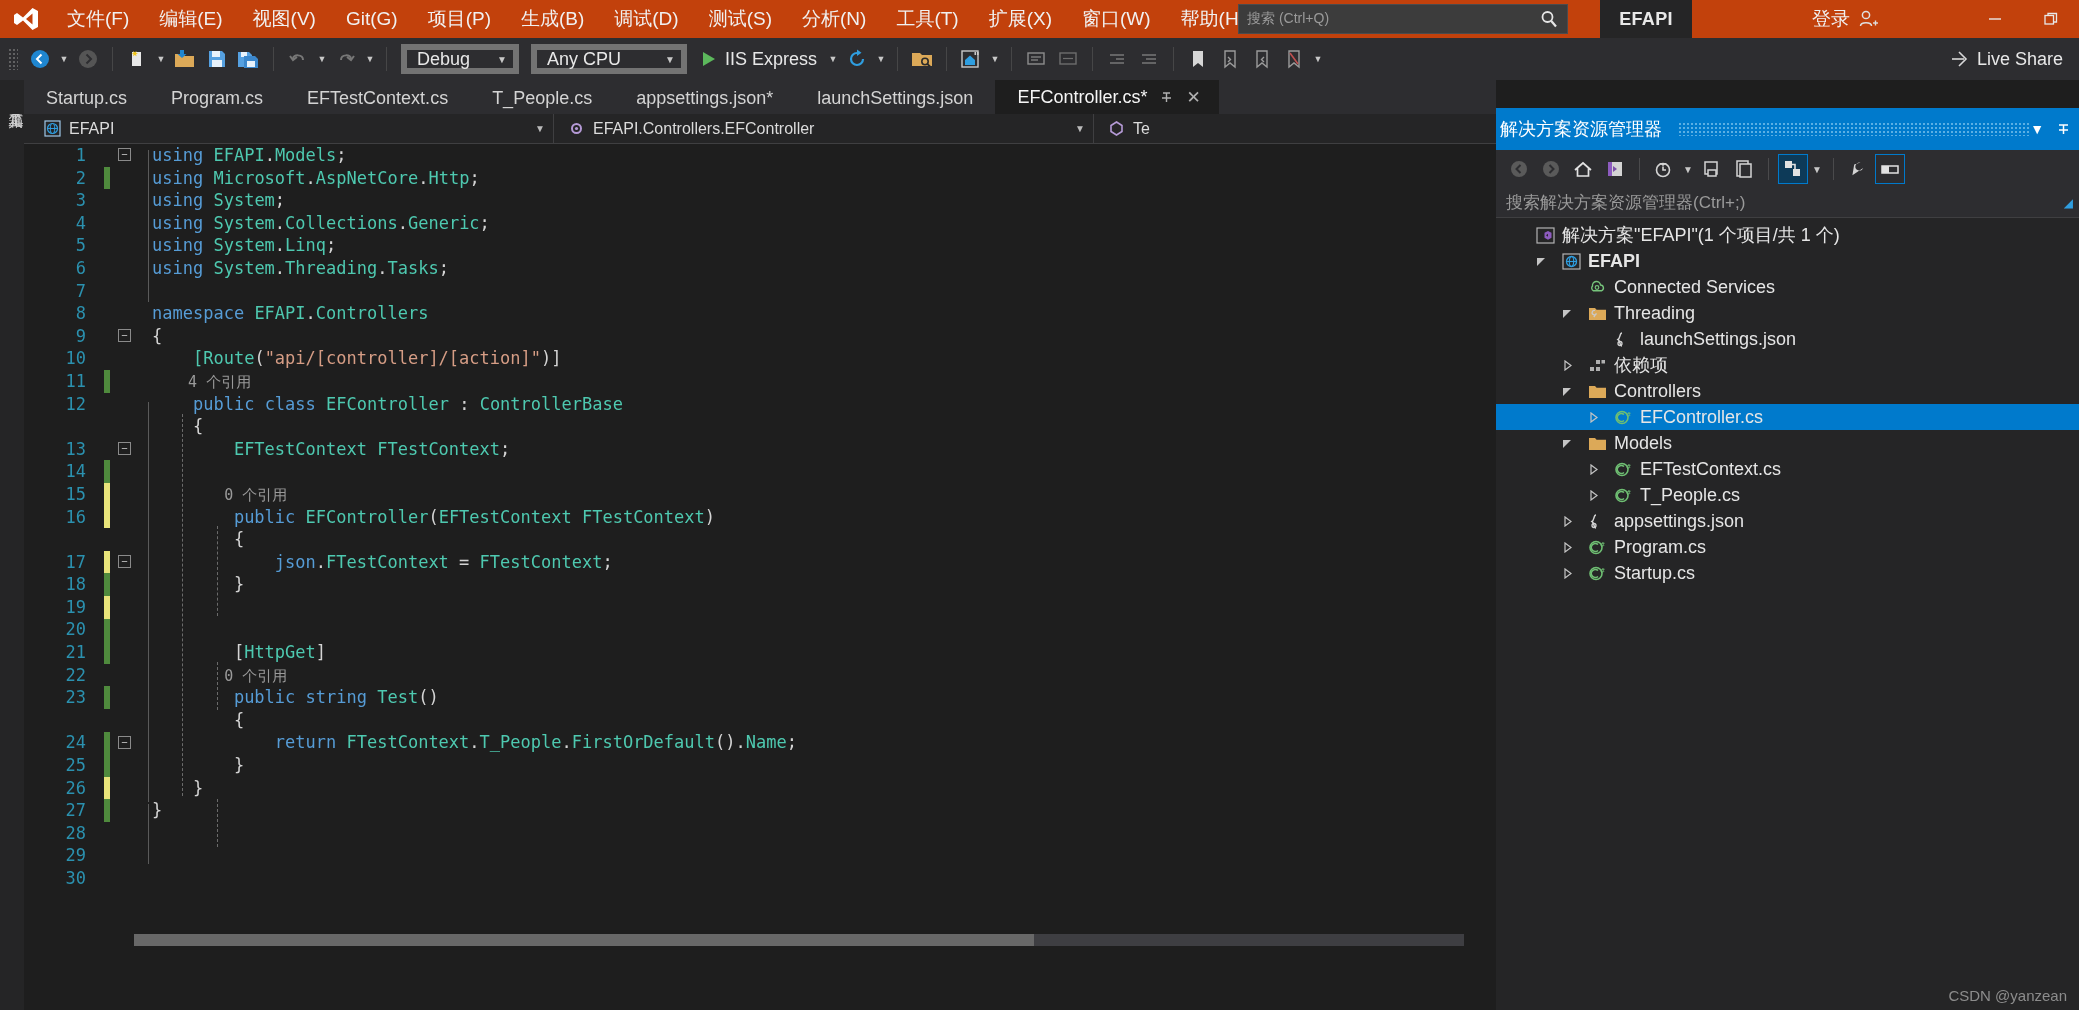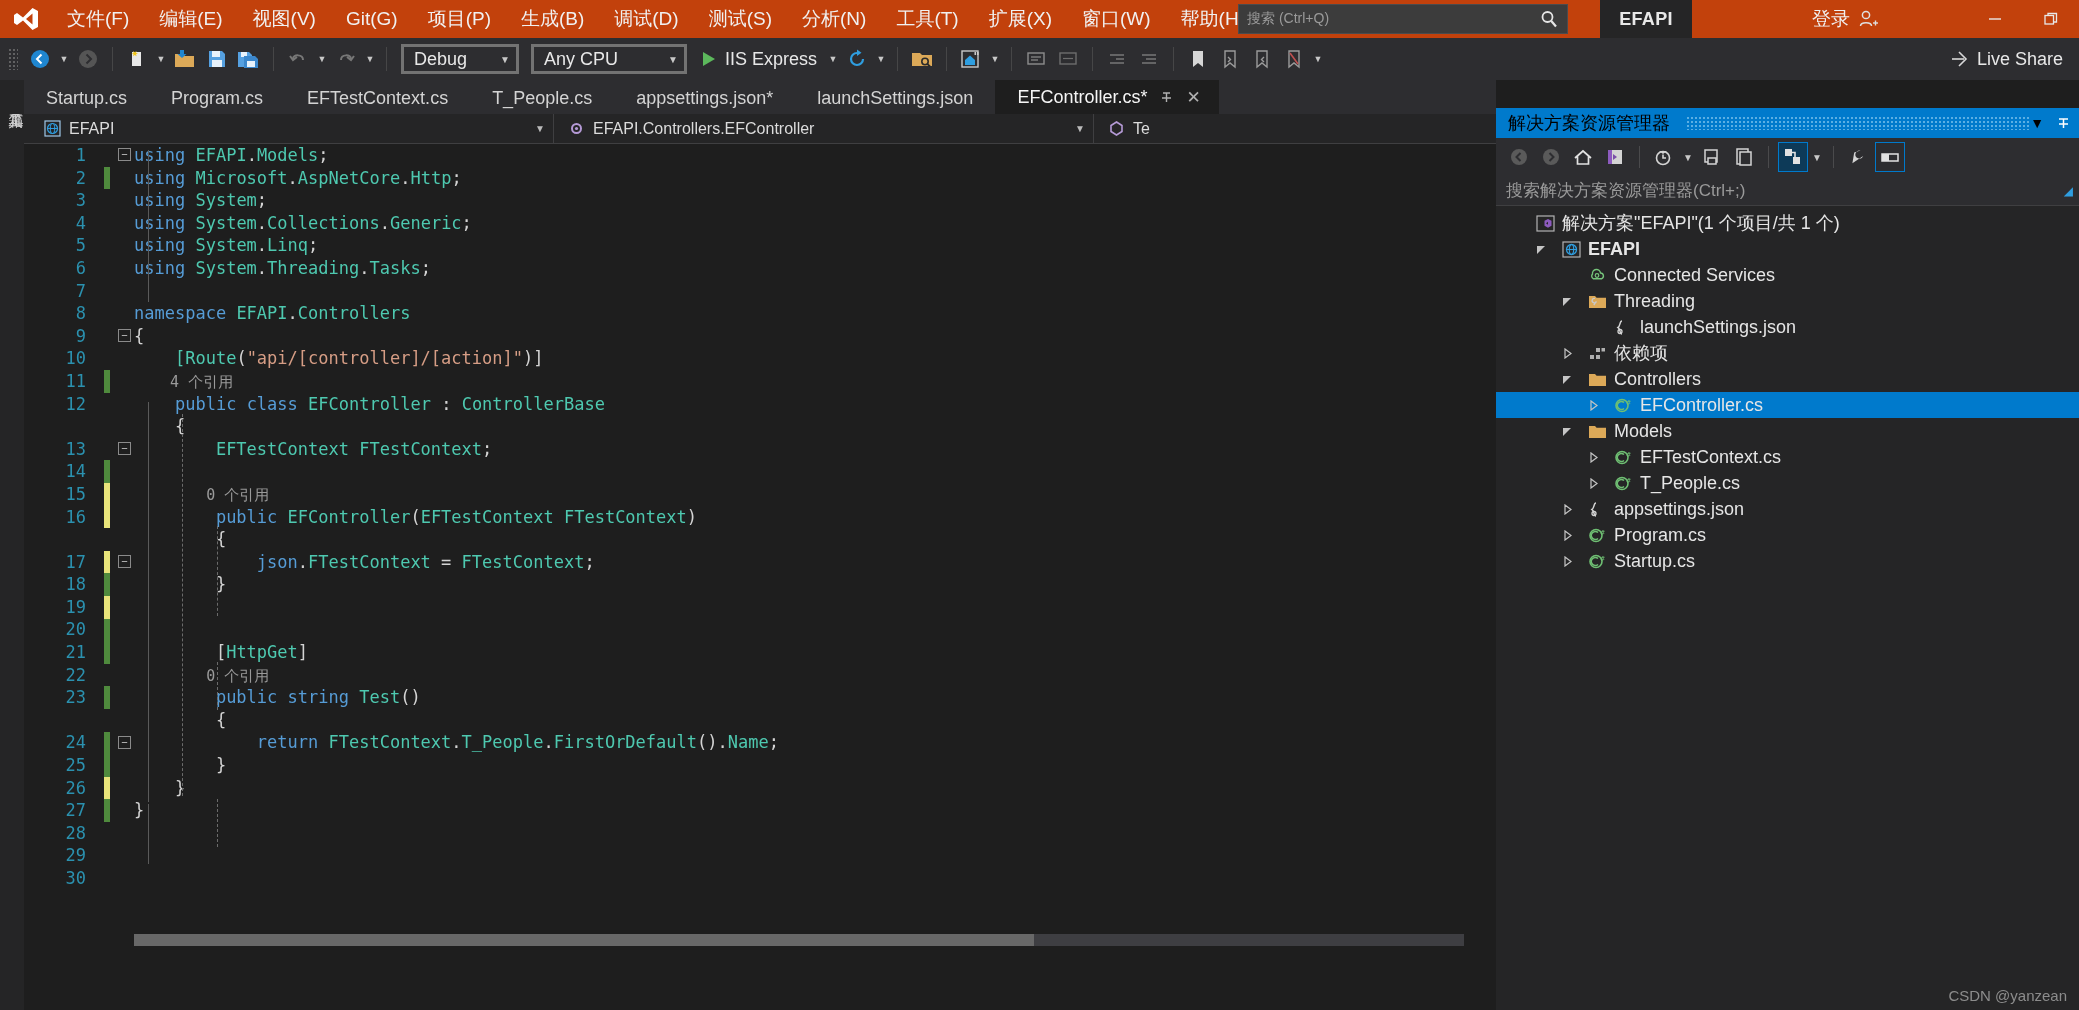--- a/index.html
+++ b/index.html
@@ -48,21 +48,21 @@
     padding-left: 8px; position: relative;
   }
   .grip { width: 10px; height: 22px;
     background-image: radial-gradient(#6e6e6e 1px, transparent 1px);
     background-size: 4px 4px; opacity:.8; margin-right: 6px; }
   .tb-btn { width: 32px; height: 32px; display:flex; align-items:center; justify-content:center; }
   .tb-caret { width: 16px; height: 32px; display:flex; align-items:center; justify-content:center;
               color:#c8c8c8; font-size: 9px; }
   .tb-sep { width: 1px; height: 24px; background: #464647; margin: 0 8px; }
   .tb-combo {
-    height: 30px; background: #2d2d30; border: 3px solid #737373; color:#e8e8e8;
+    height: 30px; background: #2d2d30; border: 6px solid #737373; color:#e8e8e8;
     font-size: 18px; display:flex; align-items:center; padding: 0 6px 0 10px; margin: 0 6px;
     justify-content: space-between;
   }
   .tb-combo .cv { flex:1; white-space:nowrap; }
   .tb-combo .ca { color:#c8c8c8; font-size: 10px; margin-left: 12px;}
   .run-btn { display:flex; align-items:center; gap:8px; padding: 0 8px; height:32px; color:#e8e8e8; font-size:18px; }
   .live-share { position:absolute; right: 16px; display:flex; align-items:center; gap:8px; color:#e8e8e8; font-size:18px; }
 
   
   .vstrip {
@@ -92,21 +92,21 @@
   .ctx-right{ display:flex; align-items:center; height:30px; color:#dcdcdc; font-size:16px; padding-left: 14px; gap:8px;}
   .ctx-caret { color:#bbb; font-size:10px; }
 
   .code-area { position: relative; height: 866px; background: #1e1e1e; overflow:hidden; }
   .gutter-num {
     position:absolute; left:0; top:0; width: 72px; text-align:right; padding-right: 10px;
     color:#2b91af; font-size:17px; font-family:"DejaVu Sans Mono", monospace;
   }
   .code-row { height: 22.6px; line-height: 22.6px; white-space: pre; }
   .codecol {
-    position:absolute; left: 110px; top:0; font-family:"DejaVu Sans Mono", monospace;
+    position:absolute; left: 128px; top:0; font-family:"DejaVu Sans Mono", monospace;
     font-size: 17px; color:#d4d4d4;
   }
   .chglane { position:absolute; left:80px; top:0; width: 6px; }
   .chgmark { position:absolute; left:0; width:6px; height:22.6px; }
   .foldlane { position:absolute; left: 94px; top:0; width: 18px; }
   .foldbox {
     position:absolute; width: 13px; height: 13px; border:1px solid #8a8a8a; color:#cfcfcf;
     font-size:11px; line-height:11px; text-align:center; background:#1e1e1e;
   }
   .guideline { position:absolute; width:1px; background:#5a5a5a; }
@@ -117,22 +117,22 @@
   .tok-str  { color:#d69d85; }
   .tok-ref  { color:#9a9a9a; font-size:15px; }
   .tok-punc { color:#d4d4d4; }
 
   .hscroll { position:absolute; left: 110px; bottom: 64px; height: 12px; width: 1330px; background:#3e3e42; }
   .hscroll .thumb { height:12px; width: 900px; background:#686868; }
 
   
   .se { position:absolute; left: 1496px; top: 108px; width: 583px; height: 902px; background:#252526; }
   .se-title {
-    height: 30px; background:#007acc; display:flex; align-items:center; padding: 0 8px 0 12px;
-    color:#000000; font-size:18px; justify-content:space-between;
+    height: 42px; background:#007acc; display:flex; align-items:center; padding: 0 8px 0 4px;
+    color:#ffffff; font-size:18px; justify-content:space-between;
   }
   .se-title .tl { display:flex; align-items:center; gap:10px; flex:1; }
   .se-title .dots { flex:1; height: 14px; margin-left:6px;
      background-image: radial-gradient(#6bb8e8 1px, transparent 1px); background-size:4px 4px; opacity:.85; }
   .se-title .tr { display:flex; align-items:center; gap:12px; font-size:14px; }
   .se-toolbar { height: 38px; background:#2d2d30; display:flex; align-items:center; padding-left: 8px; gap:2px; }
   .se-tb-btn { width:30px; height:30px; display:flex; align-items:center; justify-content:center; }
   .se-tb-btn.sel { border:1px solid #007acc; background:#0d3a58; }
   .se-tb-btn.sel2 { border:1px solid #007acc; }
   .se-tb-sep { width:1px; height:22px; background:#4a4a4c; margin:0 7px; }

